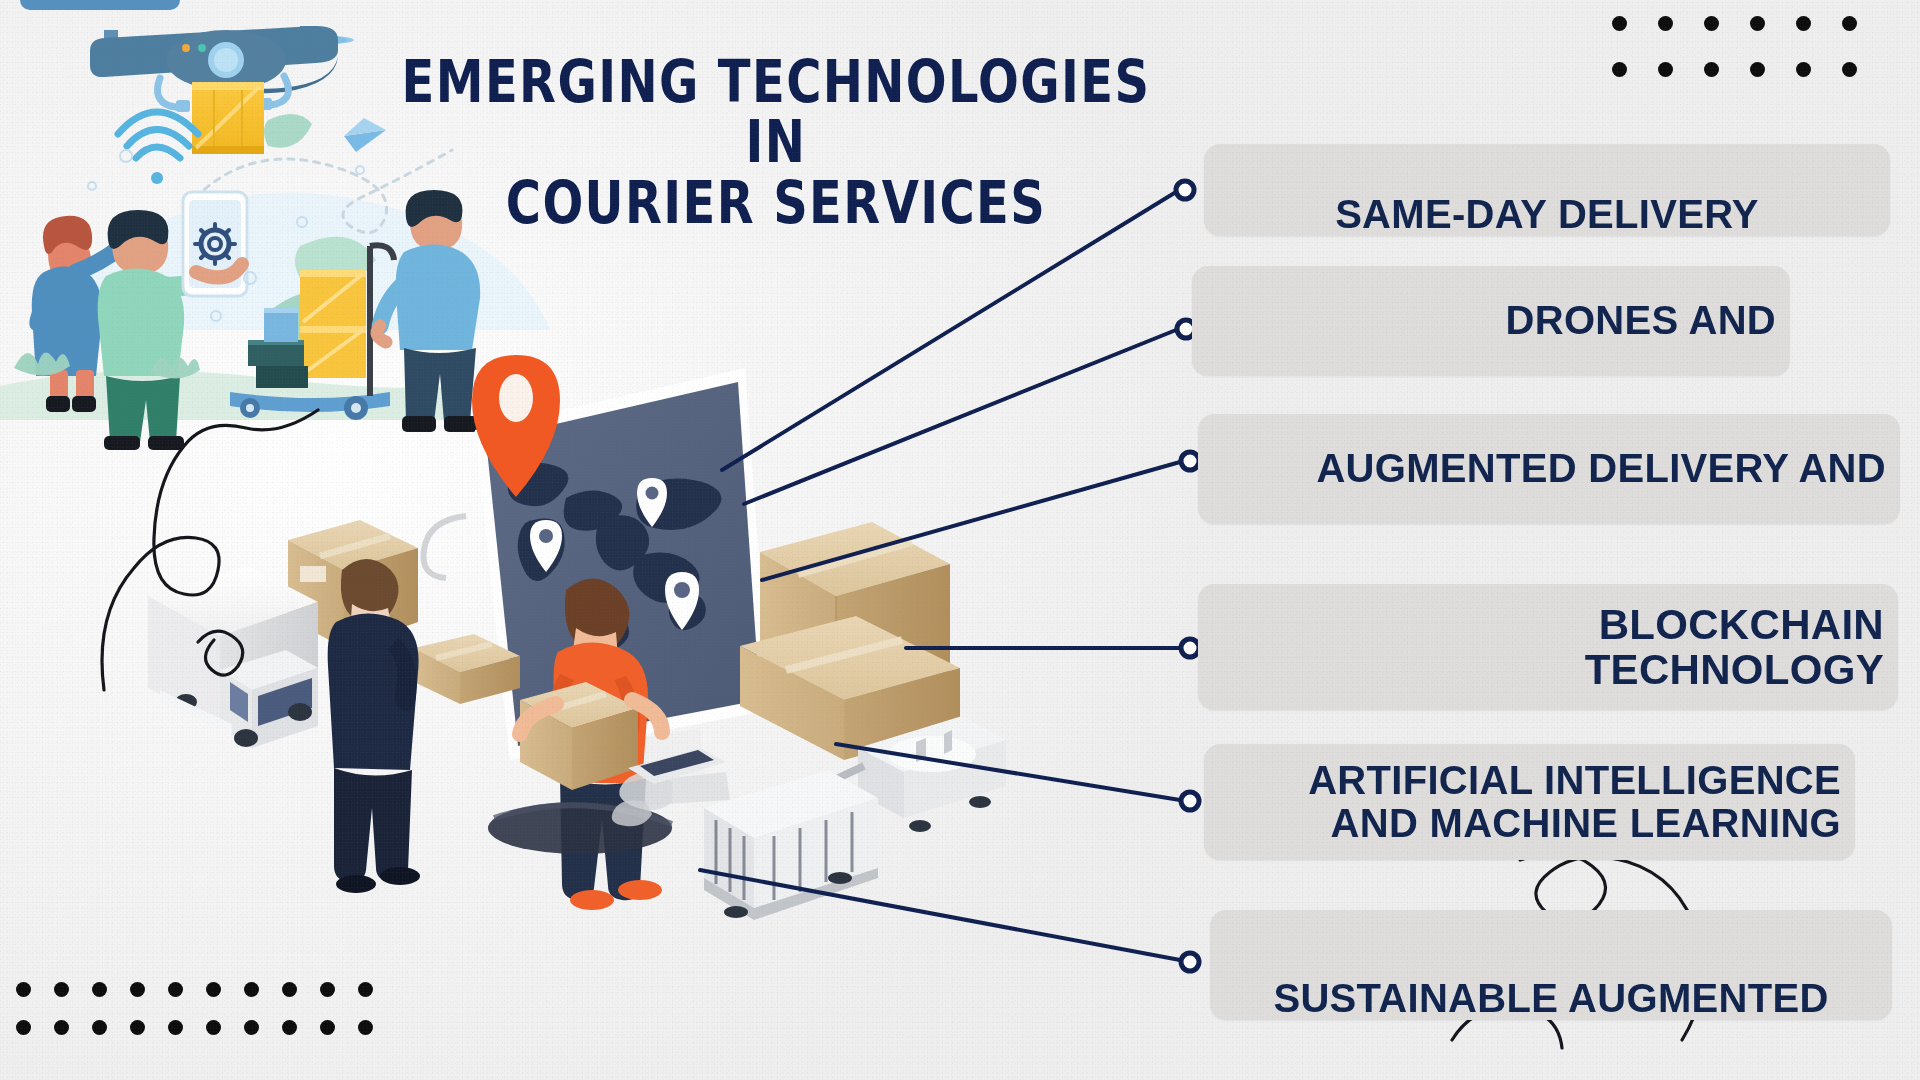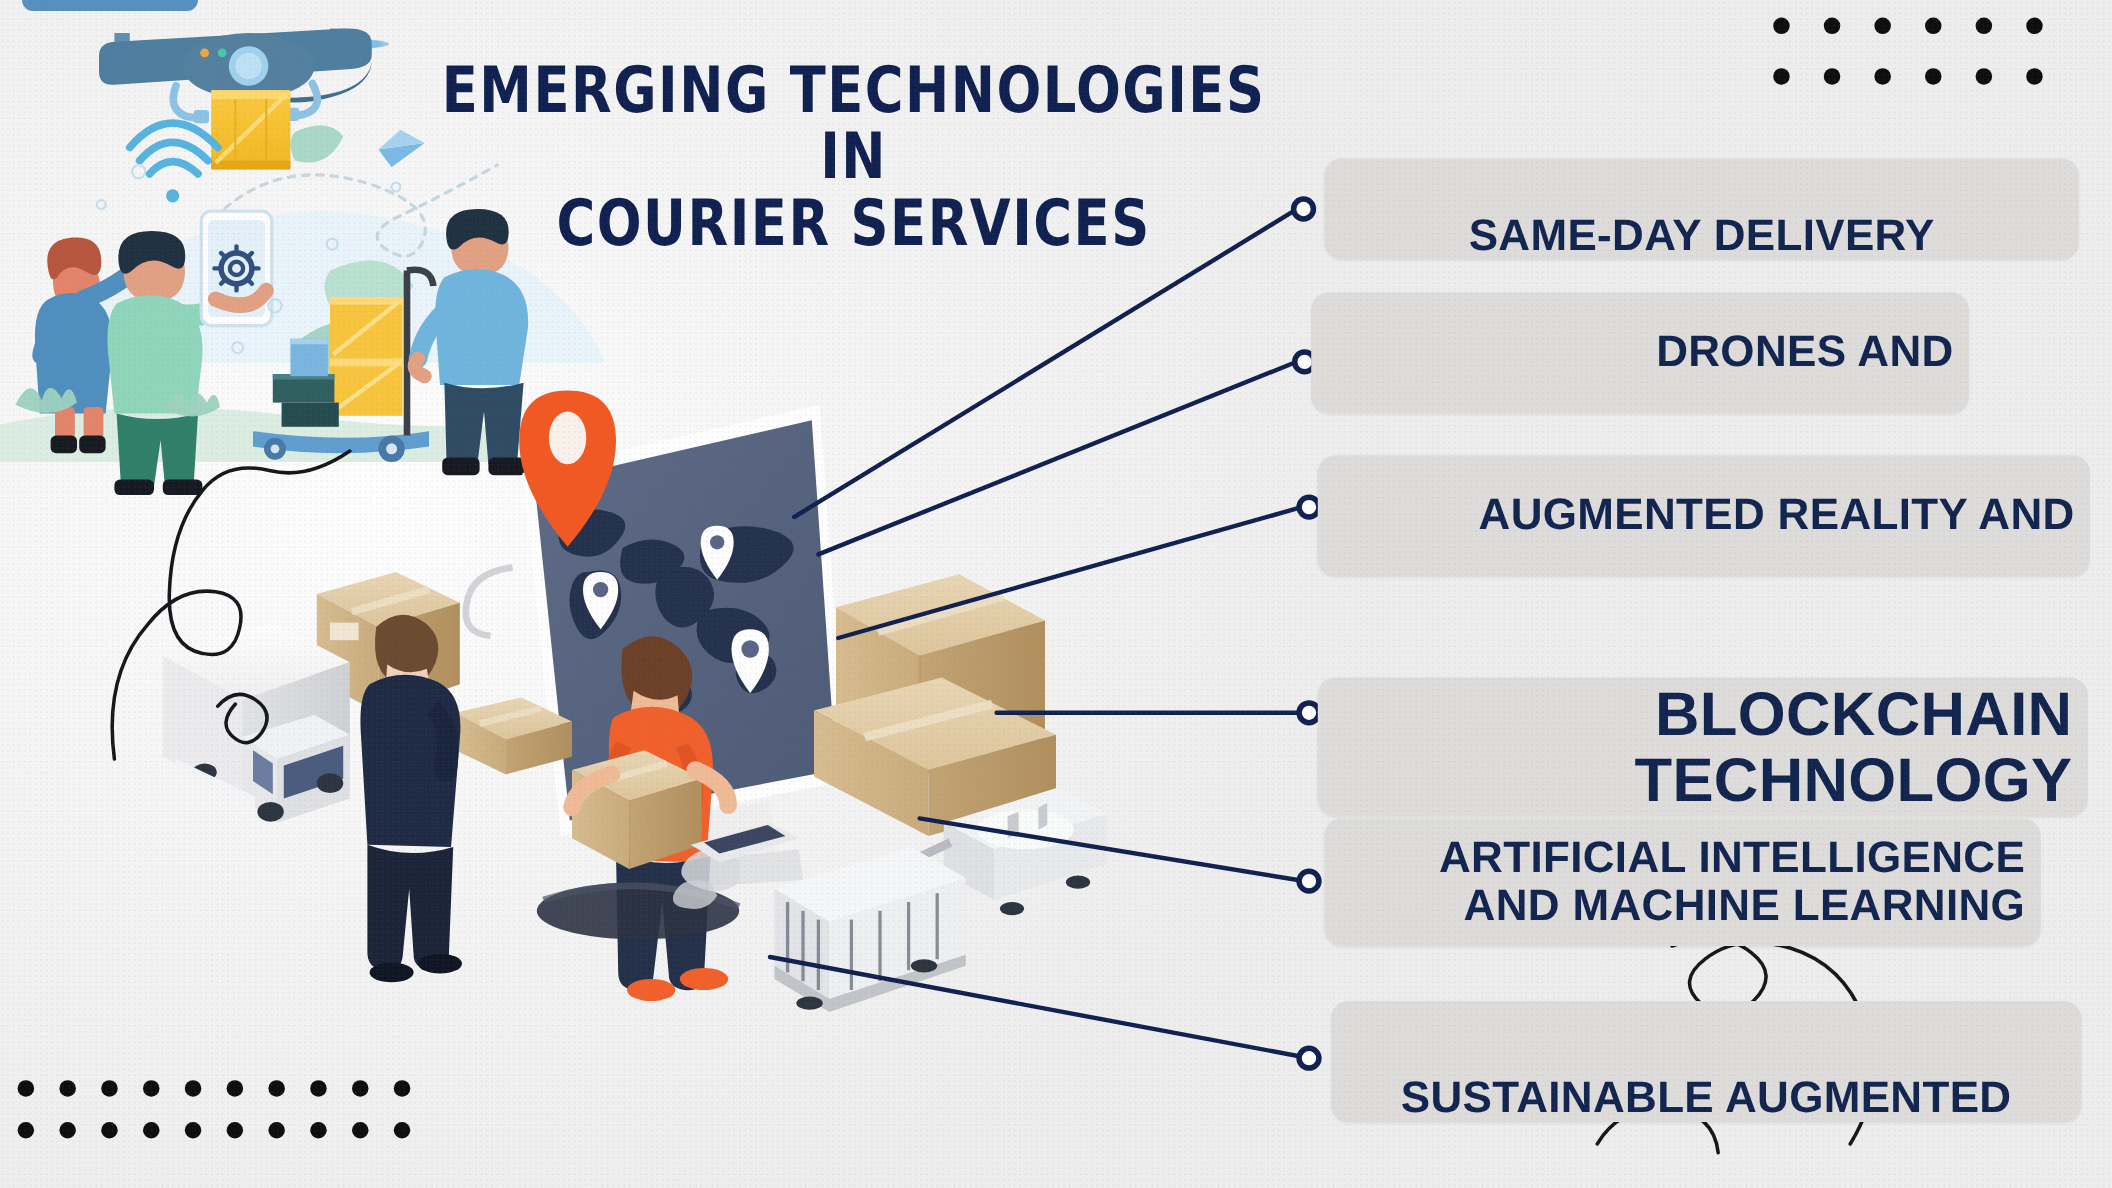--- a/index.html
+++ b/index.html
@@ -443,24 +443,24 @@
 
   <div class="label-box" style="left:1204px;top:144px;width:686px;height:92px;font-size:40px;">
     <span>SAME-DAY DELIVERY</span>
   </div>
 
   <div class="label-box" style="left:1192px;top:266px;width:598px;height:110px;font-size:40px;flex-direction:column;">
     <span>DRONES AND</span>
   </div>
 
   <div class="label-box" style="left:1198px;top:414px;width:702px;height:110px;font-size:40px;flex-direction:column;">
-    <span>AUGMENTED REALITY AND</span>
-  </div>
-
-  <div class="label-box" style="left:1198px;top:584px;width:700px;height:126px;font-size:56px;flex-direction:column;margin-top:32px;">
+    <span>AUGMENTED DELIVERY AND</span>
+  </div>
+
+  <div class="label-box" style="left:1198px;top:584px;width:700px;height:126px;font-size:42px;flex-direction:column;">
     <span>BLOCKCHAIN</span>
     <span>TECHNOLOGY</span>
   </div>
 
   <div class="label-box" style="left:1204px;top:744px;width:651px;height:116px;font-size:40px;flex-direction:column;">
     <span>ARTIFICIAL INTELLIGENCE</span>
     <span>AND MACHINE LEARNING</span>
   </div>
 
   <div class="label-box" style="left:1210px;top:910px;width:682px;height:110px;font-size:40px;">

